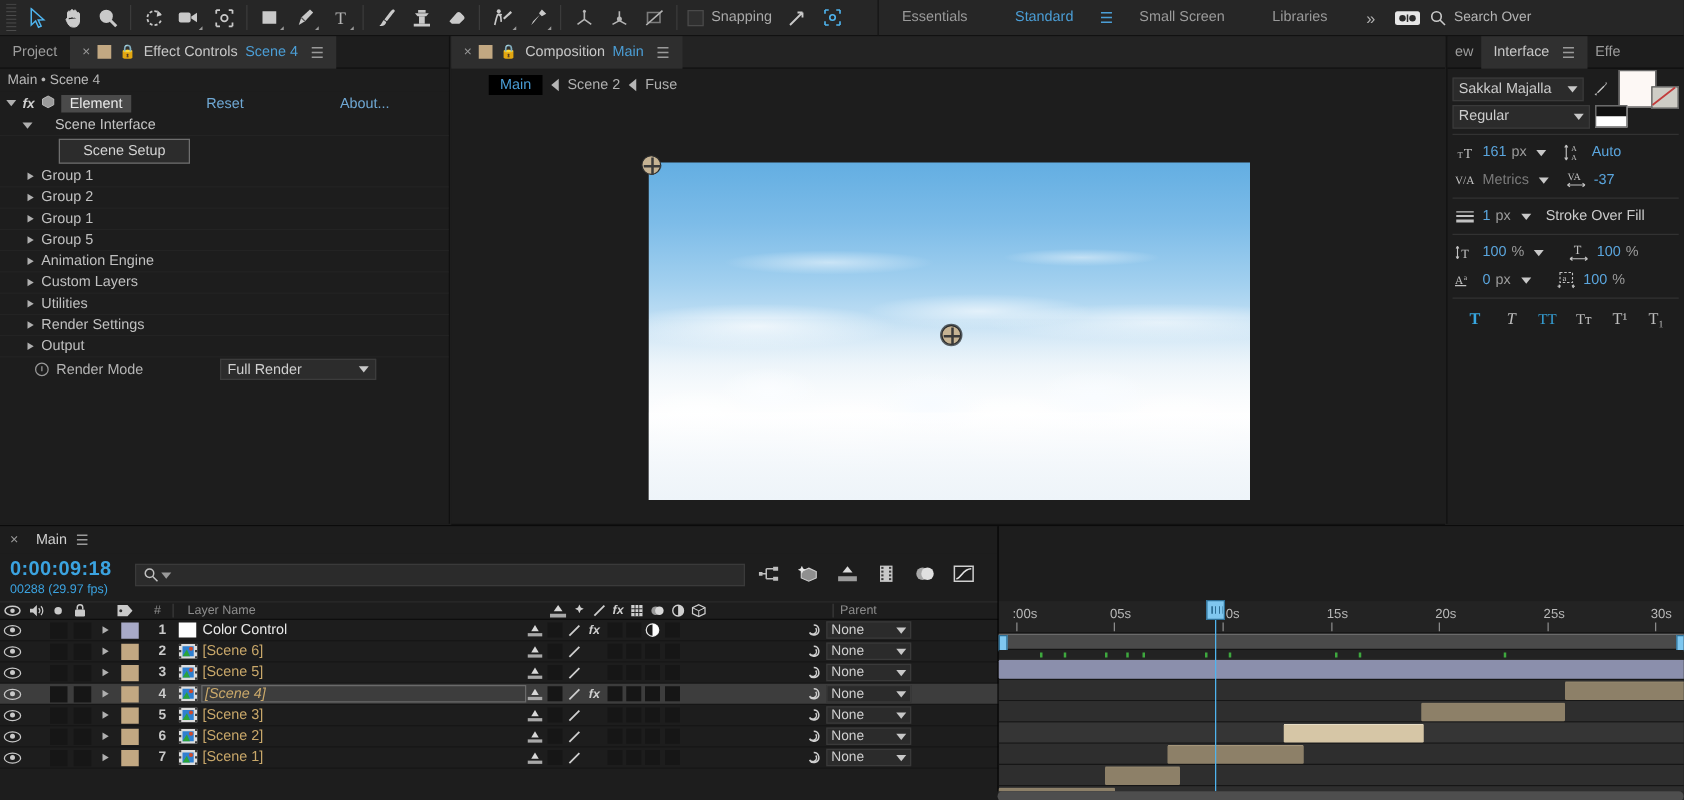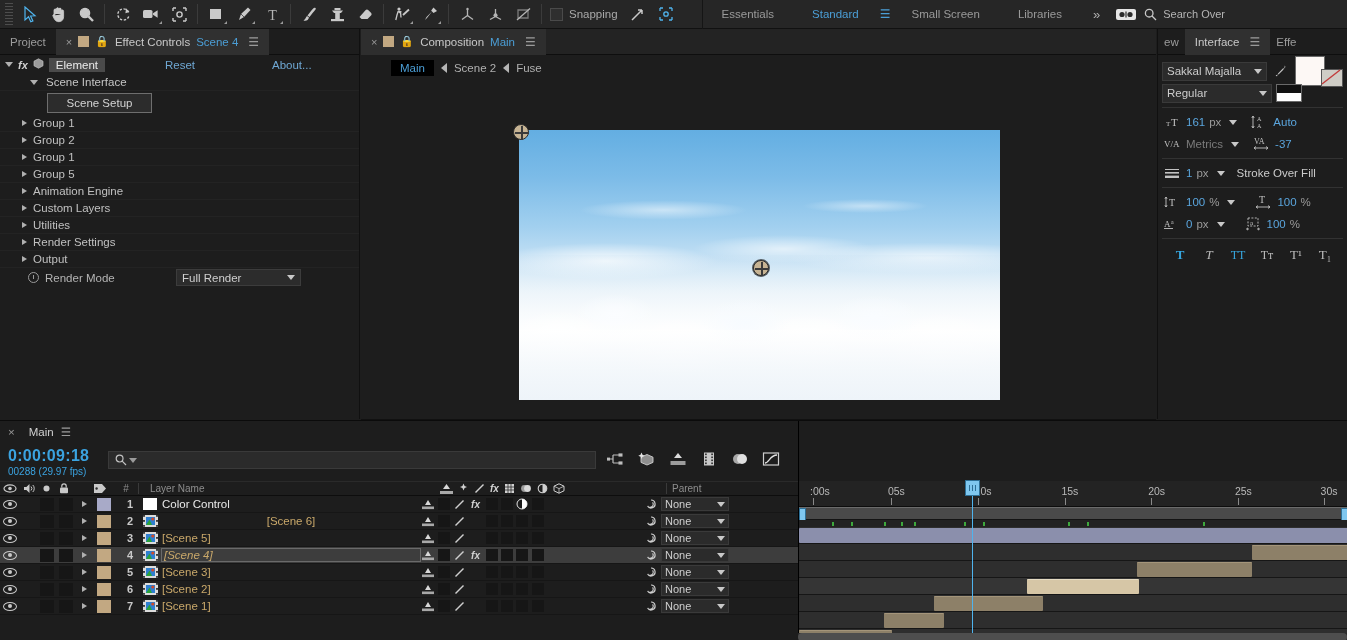--- a/index.html
+++ b/index.html
@@ -61,21 +61,21 @@
      border-bottom:1px solid #232323; }
   .ec-effect-hdr { height:19px; background:#1d1d1d; display:flex; align-items:center; gap:5px;
      padding-left:5px; font-size:11.5px;}
   .tri { width:0;height:0;border-left:5px solid #b0b0b0;border-top:3.5px solid transparent;
      border-bottom:3.5px solid transparent; }
   .tri.down { border-left:4px solid transparent;border-right:4px solid transparent;
      border-top:5px solid #b0b0b0; border-bottom:0;}
   .fx-label { font-style:italic; font-weight:bold; color:#cfcfcf; font-size:11px; }
   .ec-name { background:#4a4a4a; color:#eaeaea; padding:1px 7px; font-size:11.5px; }
   .ec-link { color:#6fa8d4; font-size:11.5px; cursor:pointer;}
-  .ec-sub { padding-left:18px; display:flex; align-items:center; gap:8px; color:#c4c4c4;margin-left:12px;}
+  .ec-sub { padding-left:18px; display:flex; align-items:center; gap:18px; color:#c4c4c4;}
   .grp-row { padding-left:22px; display:flex;align-items:center; gap:6px; color:#c0c0c0;
      height:17px; font-size:11.5px; cursor:pointer; }
   .scene-setup-btn { width:105px;height:20px; background:#2c2c2c;border:1px solid #6e6e6e;
      color:#d3d3d3; font-size:11.5px; display:flex;align-items:center;justify-content:center;
      margin:2px 0 2px 47px; cursor:pointer; }
   .param-row { height:19px; display:flex; align-items:center; font-size:11.5px;
      padding-left:28px; gap:6px; }
   .stopwatch { width:11px;height:11px;border:1.4px solid #9a9a9a;border-radius:50%;
      position:relative;}
   .stopwatch:after{content:"";position:absolute;left:4px;top:1.5px;width:1.4px;height:4px;background:#9a9a9a;}
@@ -377,20 +377,21 @@
     <div class="ptab active">
       <span class="close">×</span>
       <span class="swatch"></span>
       <span style="font-size:11px;color:#c9c9c9;">🔒</span>
       <span>Effect Controls</span>
       <span class="accent">Scene 4</span>
       <span class="ham">☰</span>
     </div>
   </div>
 
+  <div id="ec-breadcrumb">Main • Scene 4</div>
 
   <div class="ec-effect-hdr">
     <span class="tri down"></span>
     <span class="fx-label">fx</span>
     <span>
       <svg width="11" height="11" viewBox="0 0 11 11">
             <path d="M5.5 .8 L10 3.2 V7.8 L5.5 10.2 L1 7.8 V3.2 Z" fill="#9a9a9a" stroke="#c4c4c4" stroke-width=".7"></path>
           </svg>
     </span>
     <span class="ec-name">Element</span>
@@ -1037,21 +1038,21 @@
                 <rect x="0" y="10" width="2" height="1.8"></rect>
                 <rect x="13" y="0" width="2" height="1.8"></rect>
                 <rect x="13" y="5" width="2" height="1.8"></rect>
                 <rect x="13" y="10" width="2" height="1.8"></rect>
               </g>
               <rect x="3" y="2" width="9" height="8" fill="#2f7fd0"></rect>
               <path d="M3 10 L6.5 4.5 L9 10 Z" fill="#2aa33a"></path>
               <circle cx="9.8" cy="4" r="1.6" fill="#d04a2a"></circle>
             </svg>
           </div>
-          <div class="lname" style="color:#c9a86a;width:258px;text-align:center;">[Scene 6]</div>
+          <div class="lname" style="color:#c9a86a;width:258px;">[Scene 6]</div>
           <div class="cell" style="width:16px;">
             <svg width="12" height="11" viewBox="0 0 12 11">
               <rect x="0" y="7.5" width="12" height="2.6" fill="#a8a8a8"></rect>
               <path d="M6 1 L9 6 H3 Z" fill="#d8d8d8"></path>
             </svg>
           </div>
           <div class="cell" style="width:15px;">
             <span class="sqbox" style="width:12px;height:12px;"></span>
           </div>
           <div class="cell" style="width:16px;">

